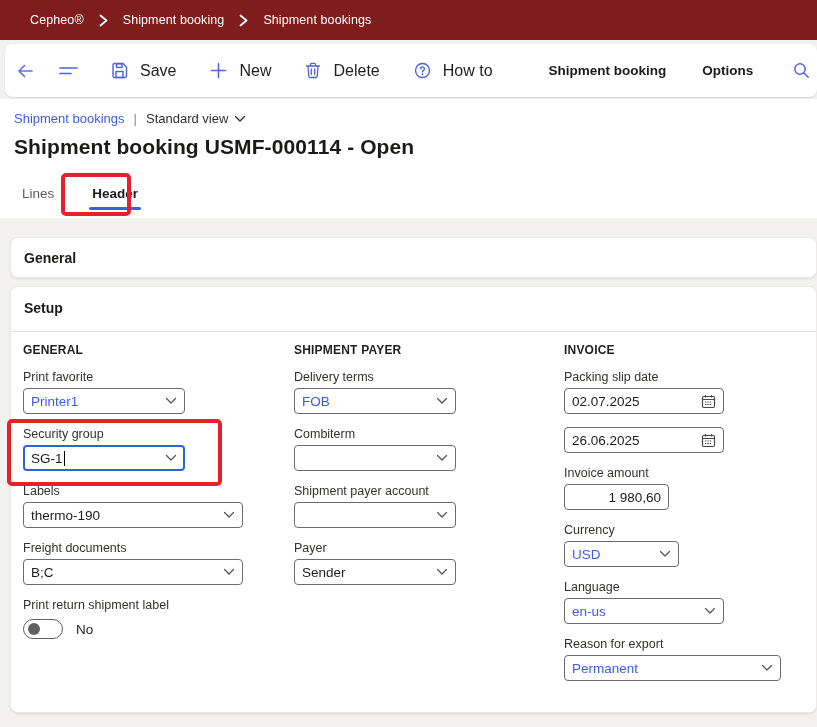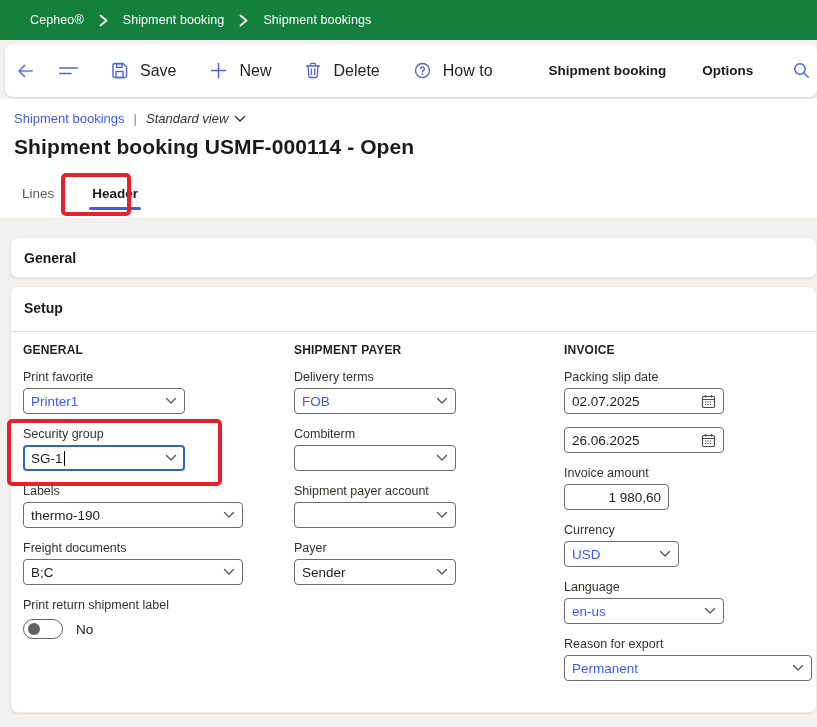--- a/index.html
+++ b/index.html
@@ -7,21 +7,21 @@
   body {
     font-family:"Liberation Sans", sans-serif;
     background:#f2f1ef;
     position:relative;
     overflow:hidden;
     color:#1f1f1f;
   }
   
   .topbar {
     position:absolute; top:0; left:0; width:817px; height:40px;
-    background:#15803d; display:flex; align-items:center;
+    background:#7f1d1d; display:flex; align-items:center;
     padding-left:30px; gap:14px;
   }
   .topbar .crumb { color:#fff; font-size:12.5px; letter-spacing:.1px; cursor:pointer; }
   .topbar .brand { font-weight:400; }
   .topchev { display:flex; align-items:center; }
   
   .cmdbar {
     position:absolute; top:44px; left:5px; right:0; height:53px;
     background:#fff; border-radius:8px;
     box-shadow:0 1px 2px rgba(0,0,0,.12);
@@ -46,21 +46,21 @@
   
   .headerblock {
     position:absolute; top:99px; left:0; right:0; height:119px; background:#fff;
   }
   .breadcrumb-row {
     position:absolute; top:12px; left:14px; display:flex; align-items:center; gap:9px;
     font-size:13px;
   }
   .bc-link { color:#3d5be8; cursor:pointer; }
   .bc-sep { color:#8a8886; }
-  .bc-view { color:#323130; display:flex; align-items:center; gap:6px; cursor:pointer;font-style:italic; }
+  .bc-view { color:#323130; display:flex; align-items:center; gap:6px; cursor:pointer; }
   .page-title {
     position:absolute; top:36px; left:14px;
     font-size:21px; font-weight:700; color:#1b1a19; letter-spacing:.1px;
   }
   .tabs-row { position:absolute; top:81px; left:20px; display:flex; gap:34px;align-items:center; }
   .tab { font-size:13.5px; color:#5c5b5a; padding:6px 2px 9px 2px; cursor:pointer; position:relative; }
   .tab.active { color:#1b1a19; font-weight:700; }
   .tab.active::after {
     content:""; position:absolute; left:-1px; right:-1px; bottom:0; height:3px;
     background:#3a5fe0; border-radius:2px;
@@ -89,21 +89,21 @@
     display:flex; align-items:center; padding:0 7px; font-size:13.5px; color:#1c1c1c;
     cursor:pointer;
   }
   .fcontrol .val { white-space:nowrap; overflow:hidden; }
   .fcontrol .val.linkblue { color:#3d5be8; }
   .fcontrol .chev { margin-left:auto; display:flex; align-items:center; padding-left:6px; }
   .fcontrol .cal { margin-left:auto; display:flex; align-items:center; padding-left:6px; }
   .fcontrol.focused { border:2px solid #2d64cf; padding:0 6px; }
   .fcontrol.amount { justify-content:flex-end; }
   .caret { display:inline-block; width:1px; height:15px; background:#000; margin-left:1px; vertical-align:middle; }
-  .w162{width:162px} .w220{width:220px} .w160{width:160px} .w105{width:105px} .w95{width:115px} .w217{width:248px}
+  .w162{width:162px} .w220{width:220px} .w160{width:160px} .w105{width:105px} .w95{width:115px} .w217{width:217px}
   
   .toggle-row { display:flex; align-items:center; gap:13px; margin-top:7px; }
   .toggle {
     width:40px; height:20px; border:1px solid #616161; border-radius:10px; position:relative;
     background:#fff; cursor:pointer;
   }
   .toggle .knob {
     position:absolute; top:3px; left:4px; width:12px; height:12px; border-radius:50%;
     background:#616161;
   }

